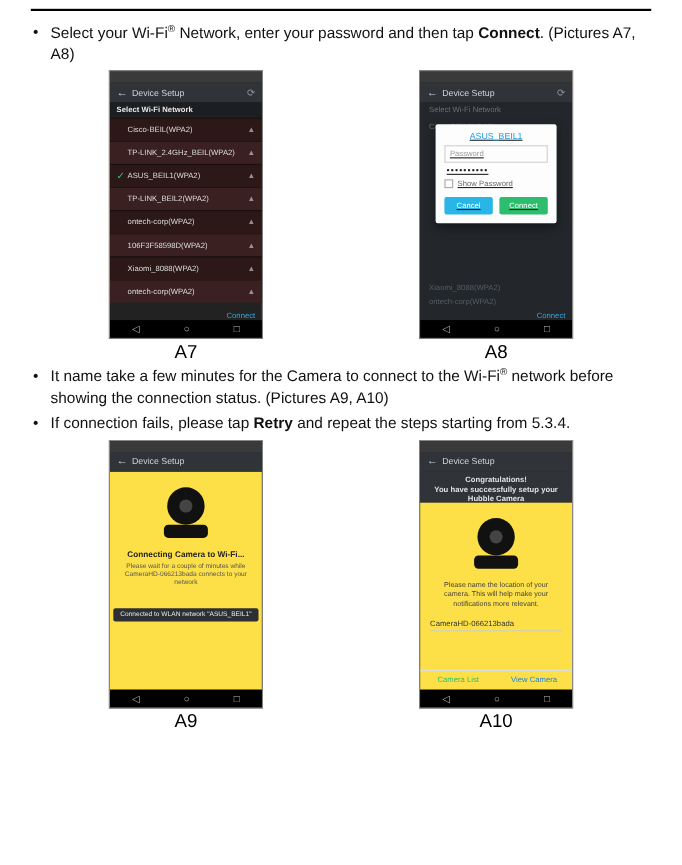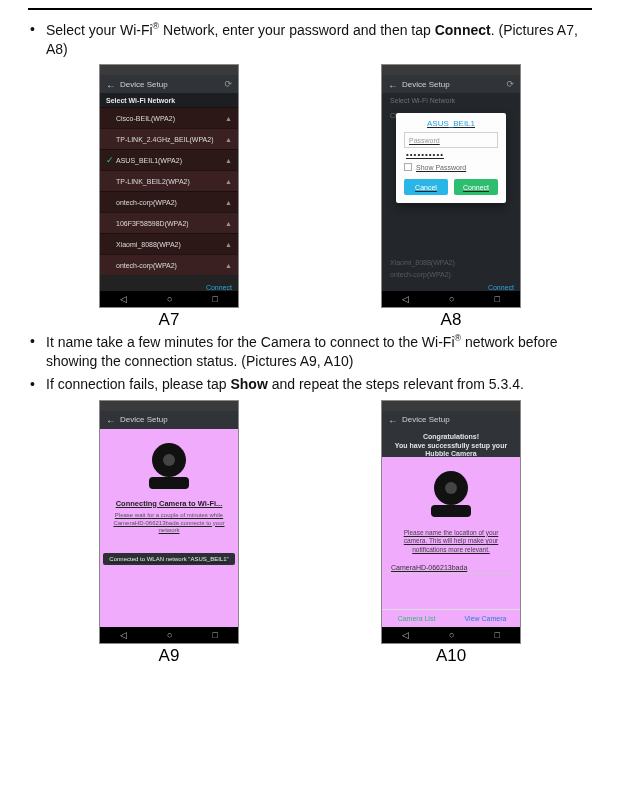--- a/index.html
+++ b/index.html
@@ -50,21 +50,21 @@
   .p8 .dialog .dots { letter-spacing: 1px; }
   .p8 .dialog .showpw { font-size: 7px; color: #666; display: flex; align-items: center; gap: 4px; margin-bottom: 8px; }
   .p8 .dialog .showpw .box { width: 8px; height: 8px; border: 1px solid #aaa; }
   .p8 .dialog .btns { display: flex; gap: 6px; }
   .p8 .dialog .btn { flex: 1; height: 16px; border-radius: 2px; display: flex; align-items: center; justify-content: center; color: #fff; font-size: 7px; }
   .p8 .cancel { background: #29b6e6; }
   .p8 .connect { background: #2dbd6e; }
   .p8 .faint2 { position: absolute; bottom: 26px; left: 8px; color: #555b61; font-size: 7px; line-height: 12px; }
 
   
-  .p9 .body, .p10 .body { position: absolute; top: 28px; left: 0; right: 0; bottom: 16px; background: #f0abfc; color: #222; display: flex; flex-direction: column; align-items: center; text-decoration: underline; }
+  .p9 .body, .p10 .body { position: absolute; top: 28px; left: 0; right: 0; bottom: 16px; background: #fde047; color: #222; display: flex; flex-direction: column; align-items: center; }
   .cam {
     width: 46px; height: 46px; position: relative; margin-top: 14px;
   }
   .cam .ball { width: 34px; height: 34px; background: #111; border-radius: 50%; position: absolute; left: 6px; top: 0; display:flex; align-items:center; justify-content:center;}
   .cam .ball .lens{ width:12px;height:12px;background:#444;border-radius:50%;}
   .cam .base { width: 40px; height: 12px; background: #111; border-radius: 4px; position: absolute; bottom: 0; left: 3px; }
   .p9 .ctitle { font-weight: 700; font-size: 7.5px; margin-top: 10px; }
   .p9 .csub { font-size: 6px; color: #555; text-align: center; margin-top: 4px; line-height: 1.3; width: 120px;}
   .p9 .pill { margin-top: 18px; background: #2c2f34; color: #e8e8e8; font-size: 6px; padding: 3px 6px; border-radius: 2px; }
 
@@ -198,21 +198,21 @@
       </div>
       <div class="caption">A8</div>
     </div>
   </div>
 
   <ul class="main">
     <li>
       <span>It name take a few minutes for the Camera to connect to the Wi-Fi</span><sup>®</sup><span> network before showing the connection status. (Pictures A9, A10)</span>
     </li>
     <li>
-      <span>If connection fails, please tap </span><b>Show</b><span> and repeat the steps relevant from 5.3.4.</span>
+      <span>If connection fails, please tap </span><b>Retry</b><span> and repeat the steps starting from 5.3.4.</span>
     </li>
   </ul>
 
   <div class="shots-row">
 
     <div class="shot-col">
       <div class="phone p9">
         <div class="statusbar"></div>
         <div class="appbar">
           <span class="back">←</span>

